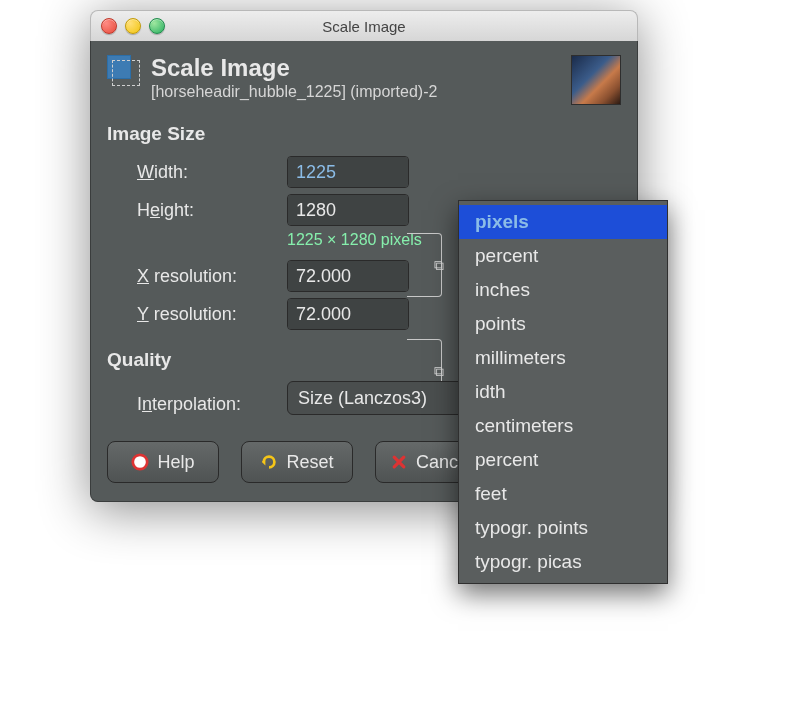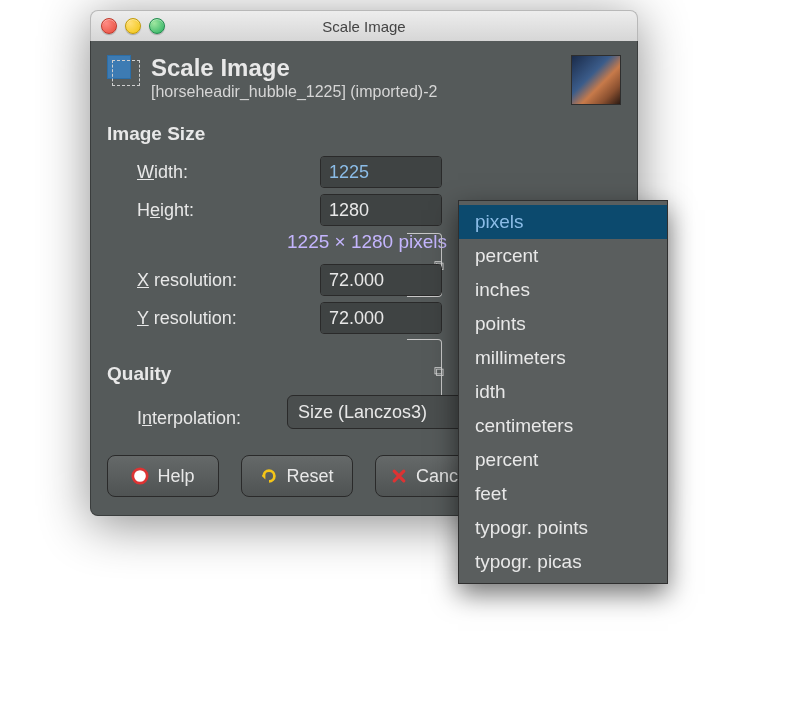--- a/index.html
+++ b/index.html
@@ -115,36 +115,35 @@
   .ul { text-decoration: underline; }
 
   .spin {
     display: flex;
     width: 120px;
     height: 30px;
     border: 1px solid #2a2a2a;
     border-radius: 4px;
     overflow: hidden;
     background: #3f4343;
-    margin-left: 33px;
   }
   .spin input {
     flex:1;
     background: #3f4343;
     border: none;
     color: #e8e8e8;
     font-size: 18px;
     padding: 0 8px;
     outline: none;
   }
   .spin input.sel { color:#8bbce7; }
 
   .dim-note {
-    font-size: 19px;
-    color:#c4b5fd;
+    font-size: 16px;
+    color:#86efac;
     padding-left: 180px;
     margin: 2px 0 10px 0;
   }
 
   
   .chain {
     position:absolute;
     width: 34px;
     color:#d0d0d0;
     font-size:14px;
@@ -232,22 +231,23 @@
     z-index:50;
     padding:4px 0;
   }
   .dropdown .item {
     padding:6px 16px;
     font-size:19px;
     color:#e8e8e8;
     cursor:pointer;
   }
   .dropdown .item.selected {
-    background:#0c4a6e;
+    background:#1d4ed8;
     color:#8bbce7;
+    font-weight:bold;
   }
 </style>
 </head>
 <body>
 
 <div class="shadow-wrap">
 
   <div class="titlebar">
     <div class="tl-buttons">
       <div class="tl-btn tl-close"></div>
@@ -310,21 +310,21 @@
     </div>
 
     <div class="field-row">
       <div class="field-label"><span class="ul">Y</span><span> resolution:</span></div>
       <div class="spin">
         <input value="72.000" style="">
 
       </div>
     </div>
 
-    <div class="section-label" style="margin-top:28px;">Quality</div>
+    <div class="section-label" style="margin-top:18px;">Quality</div>
 
     <div class="interp-row">
       <div class="field-label"><span>I</span><span class="ul">n</span><span>terpolation:</span></div>
       <div class="combo">
         <span>Size (Lanczos3)</span>
         <div class="combo-arrows">
           <svg width="10" height="6">
               <polygon points="5,0 10,6 0,6" fill="#cfcfcf"></polygon>
             </svg>
           <svg width="10" height="6">

